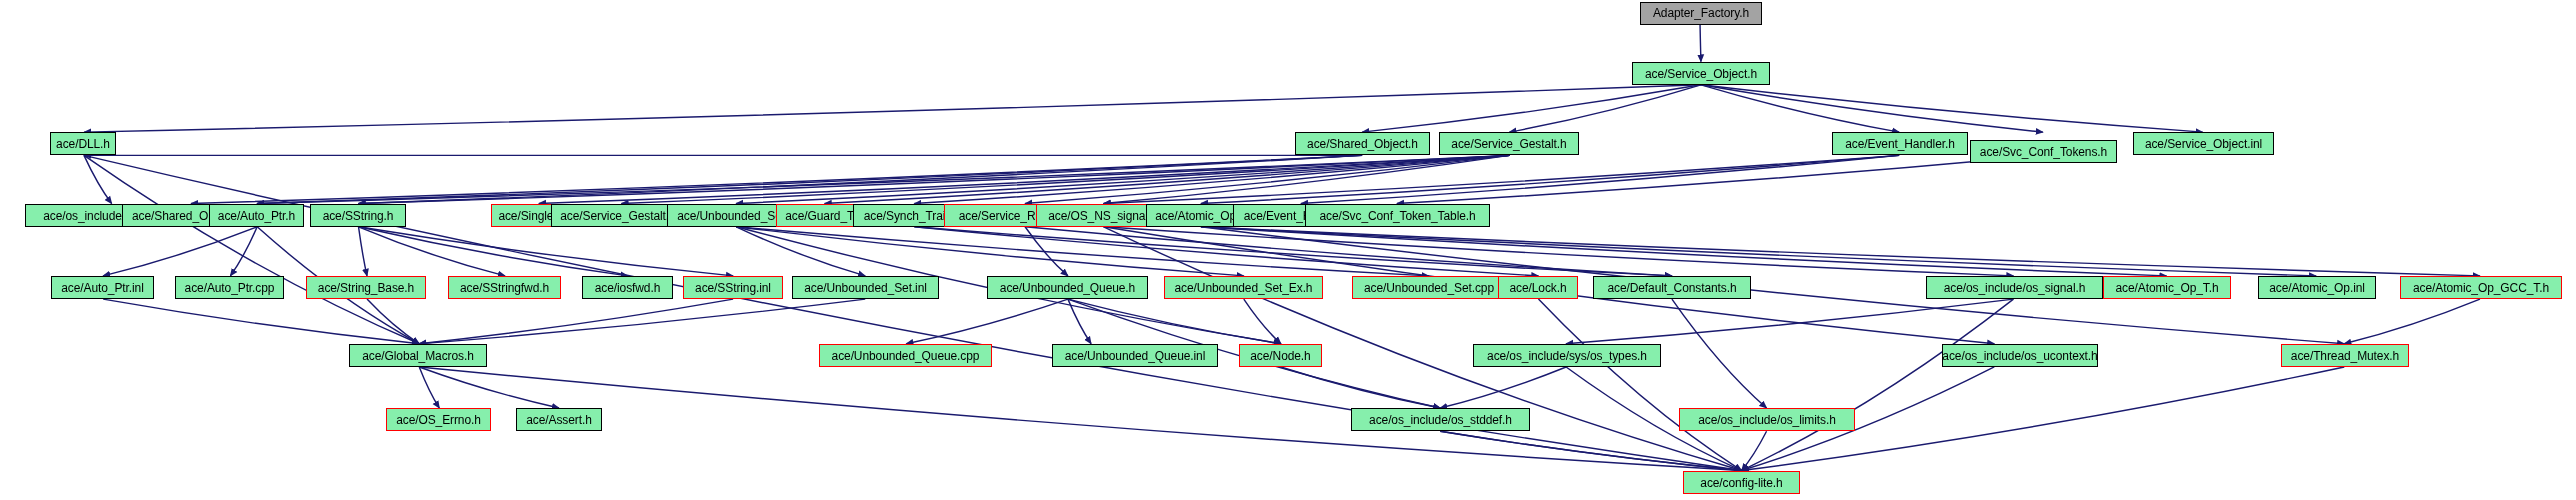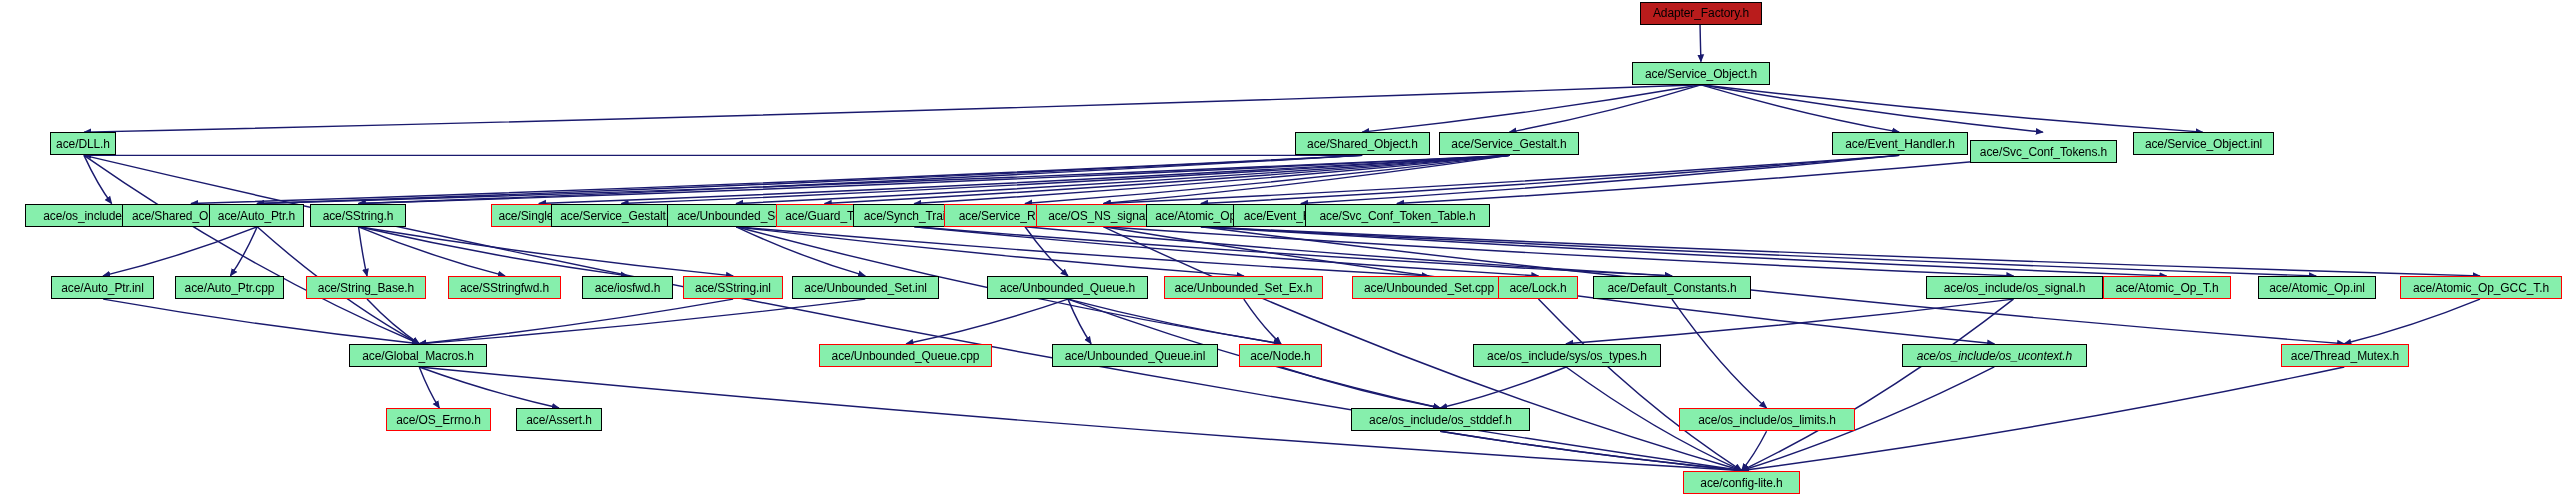--- a/index.html
+++ b/index.html
@@ -37,21 +37,21 @@
     line-height: 1;
     white-space: nowrap;
     letter-spacing: -0.1px;
     padding: 0 4.5px;
     z-index: 2;
   }
   .node.red {
     border-color: #ff0000;
   }
   .node.root {
-    background: #b91c1c;
+    background: #a3a3a3;
     border-color: #000000;
   }
   .node-label {
     pointer-events: none;
   }
 </style>
 </head>
 <body>
 
 <div id="graph">
@@ -261,21 +261,21 @@
       </div>
       <div class="node" style="left: 1008px; top: 344px; width: 166px; margin-left: 44px;">
         <span class="node-label">ace/Unbounded_Queue.inl</span>
       </div>
       <div class="node red" style="left: 1239px; top: 344px; width: 83px;">
         <span class="node-label">ace/Node.h</span>
       </div>
       <div class="node" style="left: 1473px; top: 344px; width: 188px;">
         <span class="node-label">ace/os_include/sys/os_types.h</span>
       </div>
-      <div class="node" style="left: 1902px; top: 344px; width: 185px; font-style: italic;">
+      <div class="node" style="left: 1942px; top: 344px; width: 156px;">
         <span class="node-label">ace/os_include/os_ucontext.h</span>
       </div>
       <div class="node red" style="left: 2281px; top: 344px; width: 128px;">
         <span class="node-label">ace/Thread_Mutex.h</span>
       </div>
       <div class="node red" style="left: 386px; top: 408px; width: 105px;">
         <span class="node-label">ace/OS_Errno.h</span>
       </div>
       <div class="node" style="left: 516px; top: 408px; width: 86px;">
         <span class="node-label">ace/Assert.h</span>

